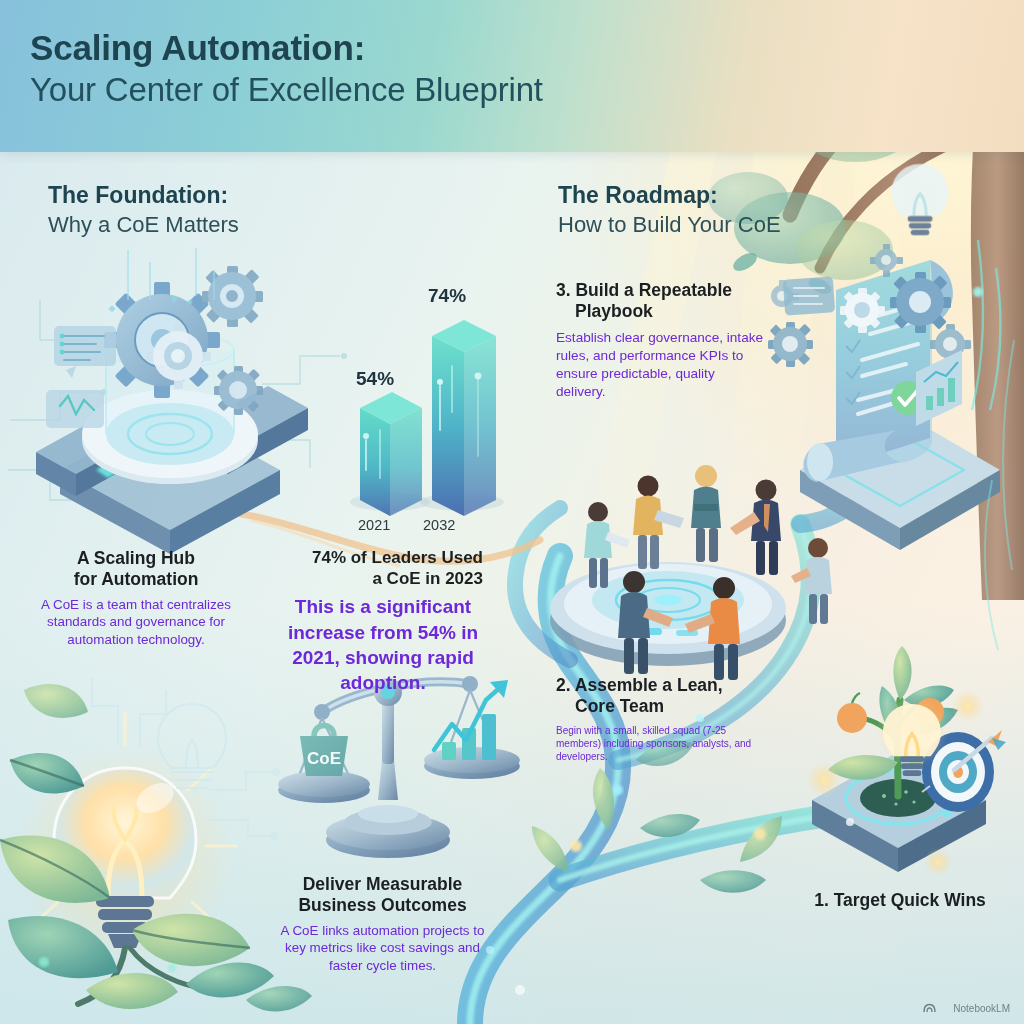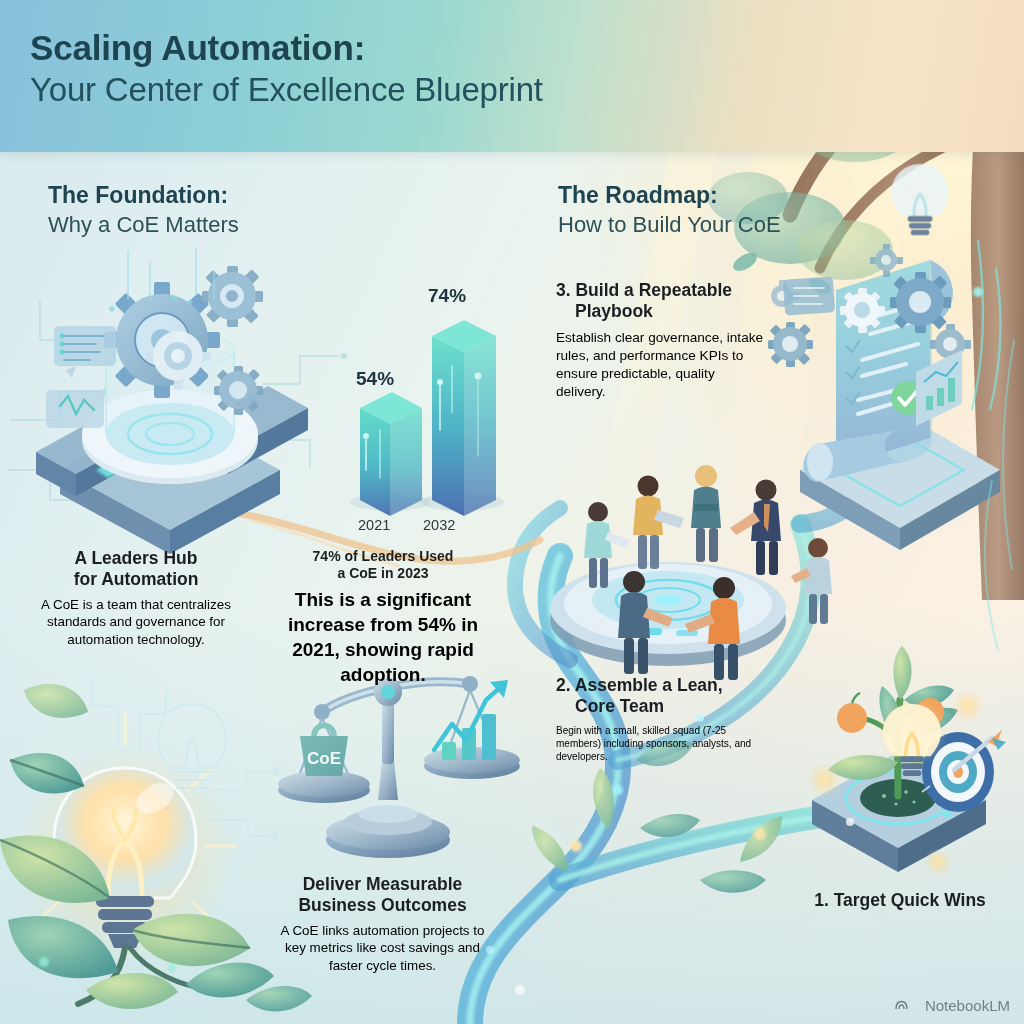--- a/index.html
+++ b/index.html
@@ -32,30 +32,30 @@
   
   .sec{ position:absolute; }
   .sec .h1{ font-size:23px; font-weight:bold; color:#1d4450; line-height:1.2; }
   .sec .h2{ font-size:22px; font-weight:normal; color:#2d4f58; line-height:1.35; }
   #sec-foundation{ left:48px; top:182px; }
   #sec-roadmap{ left:558px; top:182px; }
 
   
   .tb{ position:absolute; }
   .tb .tb-h{ font-weight:bold; color:#1b1f22; line-height:1.22; }
-  .tb .tb-b{ color:#000000; line-height:1.32; margin-top:5px; }
+  .tb .tb-b{ color:#6d28d9; line-height:1.32; margin-top:5px; }
   .tb.center{ text-align:center; }
   .tb.left{ text-align:left; }
 
   #tb-hub{ left:22px; top:548px; width:228px; }
   #tb-hub .tb-h{ font-size:17.5px; }
   #tb-hub .tb-b{ font-size:13.4px; }
 
   #tb-stat{ left:283px; top:548px; width:200px; }
-  #tb-stat .tb-h{ font-size:14px; }
+  #tb-stat .tb-h{ font-size:17px;text-align:right; }
   #tb-stat .tb-b{ font-size:19px;font-weight:bold; }
 
   #tb-outcomes{ left:280px; top:874px; width:205px; }
   #tb-outcomes .tb-h{ font-size:17.5px; }
   #tb-outcomes .tb-b{ font-size:13.4px; }
 
   #tb-step3{ left:556px; top:280px; width:212px; }
   #tb-step3 .tb-h{ font-size:17.5px; text-indent:0; }
   #tb-step3 .tb-h .ln2{ display:block; padding-left:19px; }
   #tb-step3 .tb-b{ font-size:13.6px; margin-top:6px; }
@@ -69,21 +69,21 @@
   #tb-step1 .tb-h{ font-size:17.5px; }
   #tb-step1 .tb-b{ font-size:13.4px; }
 
   
   #chart{ position:absolute; left:330px; top:280px; width:200px; height:265px; }
   .bar-label{ position:absolute; font-size:19px; font-weight:bold; color:#20343f; }
   .tick-label{ position:absolute; font-size:14.5px; color:#2b3a42; }
 
   
   #watermark{ position:absolute; right:14px; bottom:10px; display:flex; align-items:center; gap:17px;
-    font-size:15px; color:#5b6a70; opacity:.82; }
+    font-size:10px; color:#5b6a70; opacity:.82; }
   #watermark svg{ display:block; }
 
   svg.layer{ position:absolute; left:0; top:0; width:1024px; height:1024px; pointer-events:none; }
 </style>
 </head>
 <body>
 
 <div id="canvas">
 
   <div class="bg-base"></div>
@@ -791,21 +791,21 @@
 
   <div id="chart">
     <span class="bar-label" style="left:26px;top:88px;">54%</span>
     <span class="bar-label" style="left:98px;top:5px;">74%</span>
     <span class="tick-label" style="left:28px;top:237px;">2021</span>
     <span class="tick-label" style="left:93px;top:237px;">2032</span>
   </div>
 
   <div class="tb center" id="tb-hub">
     <div class="tb-h">
-      <span>A Leaders Hub</span><br>
+      <span>A Scaling Hub</span><br>
       <span>for Automation</span>
     </div>
     <div class="tb-b">A CoE is a team that centralizes standards and governance for automation technology.</div>
   </div>
 
   <div class="tb center" id="tb-stat">
     <div class="tb-h">
       <span>74% of Leaders Used</span><br>
       <span>a CoE in 2023</span>
     </div>

